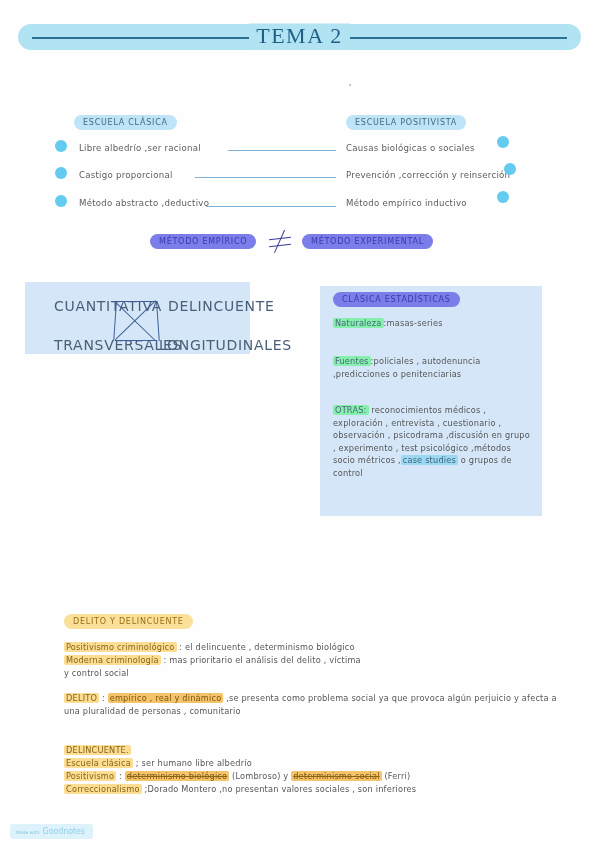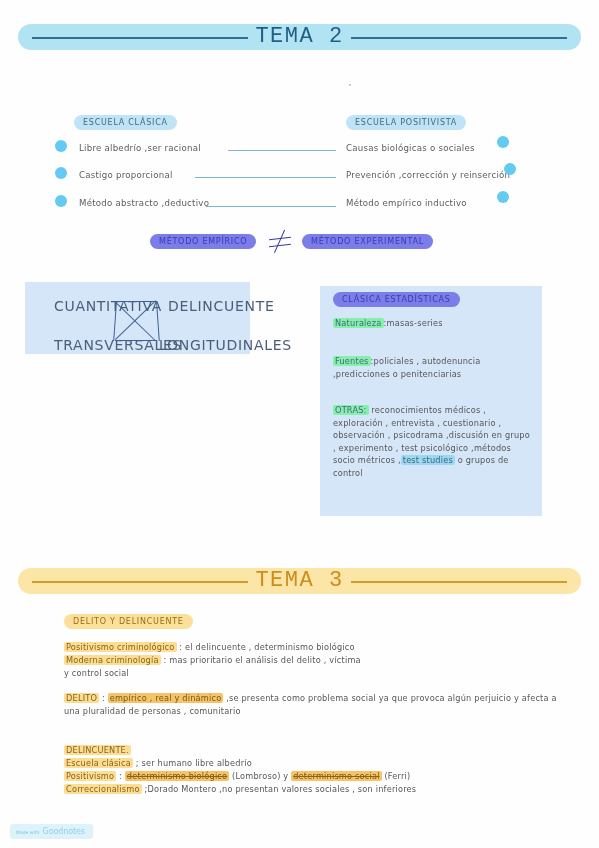--- a/index.html
+++ b/index.html
@@ -44,21 +44,21 @@
   .banner .rule.right { right: 14px; width: 240px; }
   .banner .title {
     position: absolute;
     left: 0; right: 0;
     top: 50%;
     transform: translateY(-52%);
     text-align: center;
     font-size: 22px;
     letter-spacing: 1.5px;
     font-weight: 400;
-    font-family: Liberation Mono, monospace;
+    font-family: Liberation Serif, serif;
   }
   .banner .title span {
     padding: 0 7px;
   }
 
   #banner-tema2 { top: 24px; }
   #banner-tema2 .bar { background: #b2e3f2; }
   #banner-tema2 .rule { background: #2e6f96; }
   #banner-tema2 .title { color: #1f5f86; }
   #banner-tema2 .title span { background: #b2e3f2; }
@@ -302,29 +302,23 @@
 
   <div class="stat-block" id="stat-naturaleza">
     <span class="hl-blue">Naturaleza</span><span>:masas-series</span>
   </div>
 
   <div class="stat-block" id="stat-fuentes">
     <span class="hl-blue">Fuentes</span><span>:policiales , autodenuncia ,predicciones o penitenciarias</span>
   </div>
 
   <div class="stat-block" id="stat-otras">
-    <span class="hl-blue">OTRAS:</span><span> reconocimientos médicos , exploración , entrevista , cuestionario , observación , psicodrama ,discusión en grupo , experimento , test psicológico ,métodos socio métricos ,</span><span class="hl-blue-strong">test studies</span><span> o grupos de control</span>
-  </div>
-
-  <div class="banner" id="banner-tema3">
-    <div class="bar"></div>
-    <div class="rule left"></div>
-    <div class="rule right"></div>
-    <div class="title"><span>TEMA 3</span></div>
-  </div>
+    <span class="hl-blue">OTRAS:</span><span> reconocimientos médicos , exploración , entrevista , cuestionario , observación , psicodrama ,discusión en grupo , experimento , test psicológico ,métodos socio métricos ,</span><span class="hl-blue-strong">case studies</span><span> o grupos de control</span>
+  </div>
+
 
   <div class="pill amber" style="left:64px; top:614px;">DELITO Y DELINCUENTE</div>
 
   <div class="t3-block" id="t3-para1">
     <span class="hl-amber">Positivismo criminológico</span><span> : el delincuente , determinismo biológico</span><br>
     <span class="hl-amber">Moderna criminología</span><span> : mas prioritario el análisis del delito , víctima</span><br>
     <span>y control social</span>
   </div>
 
   <div class="t3-block" id="t3-para2">

